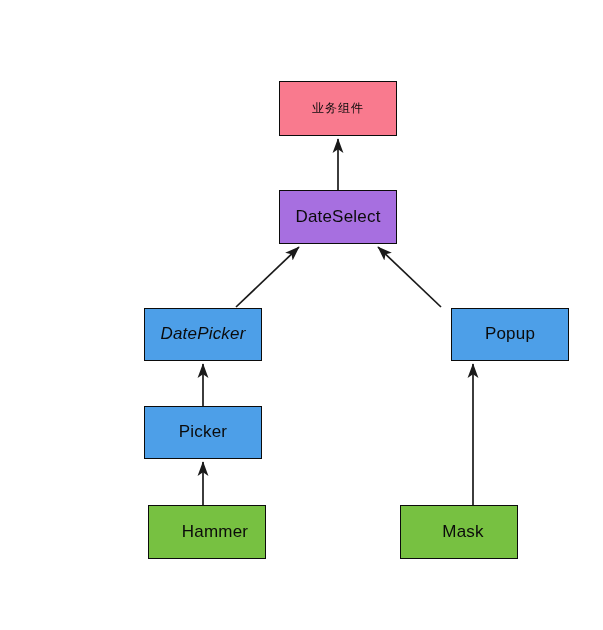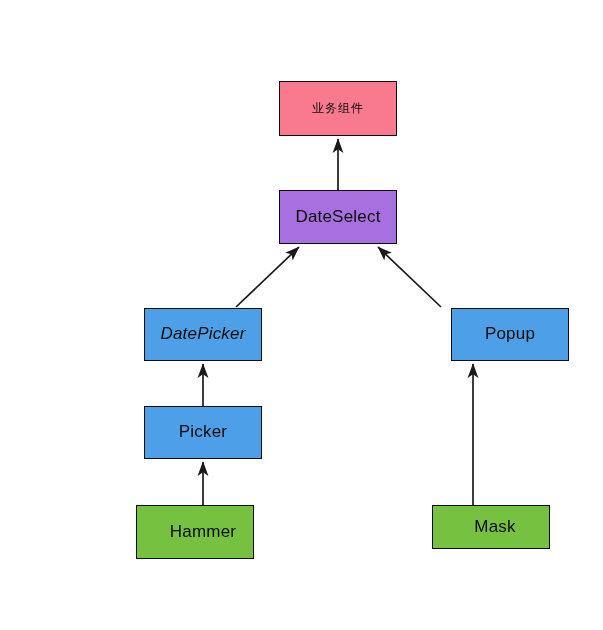--- a/index.html
+++ b/index.html
@@ -80,21 +80,21 @@
       </div>
       <div class="node" style="left: 144px; top: 308px; width: 118px; height: 53px; background: rgb(77, 159, 232); border-color: rgb(11, 11, 11); font-style: italic;">
         <span class="node-label">DatePicker</span>
       </div>
       <div class="node" style="left: 414px; top: 308px; width: 118px; height: 53px; background: rgb(77, 159, 232); border-color: rgb(11, 11, 11); margin-left: 37px;">
         <span class="node-label">Popup</span>
       </div>
       <div class="node" style="left: 144px; top: 406px; width: 118px; height: 53px; background: rgb(77, 159, 232); border-color: rgb(11, 11, 11);">
         <span class="node-label">Picker</span>
       </div>
-      <div class="node" style="left: 136px; top: 505px; width: 118px; height: 54px; background: rgb(119, 193, 65); border-color: rgb(11, 11, 11); padding-left: 16px;">
+      <div class="node" style="left: 148px; top: 505px; width: 118px; height: 54px; background: rgb(119, 193, 65); border-color: rgb(11, 11, 11); padding-left: 16px;">
         <span class="node-label">Hammer</span>
       </div>
-      <div class="node" style="left: 432px; top: 505px; width: 118px; height: 44px; background: rgb(119, 193, 65); border-color: rgb(11, 11, 11); padding-left: 8px;">
+      <div class="node" style="left: 400px; top: 505px; width: 118px; height: 54px; background: rgb(119, 193, 65); border-color: rgb(11, 11, 11); padding-left: 8px;">
         <span class="node-label">Mask</span>
       </div>
     </div>
 
 </div>
 
 </body></html>

